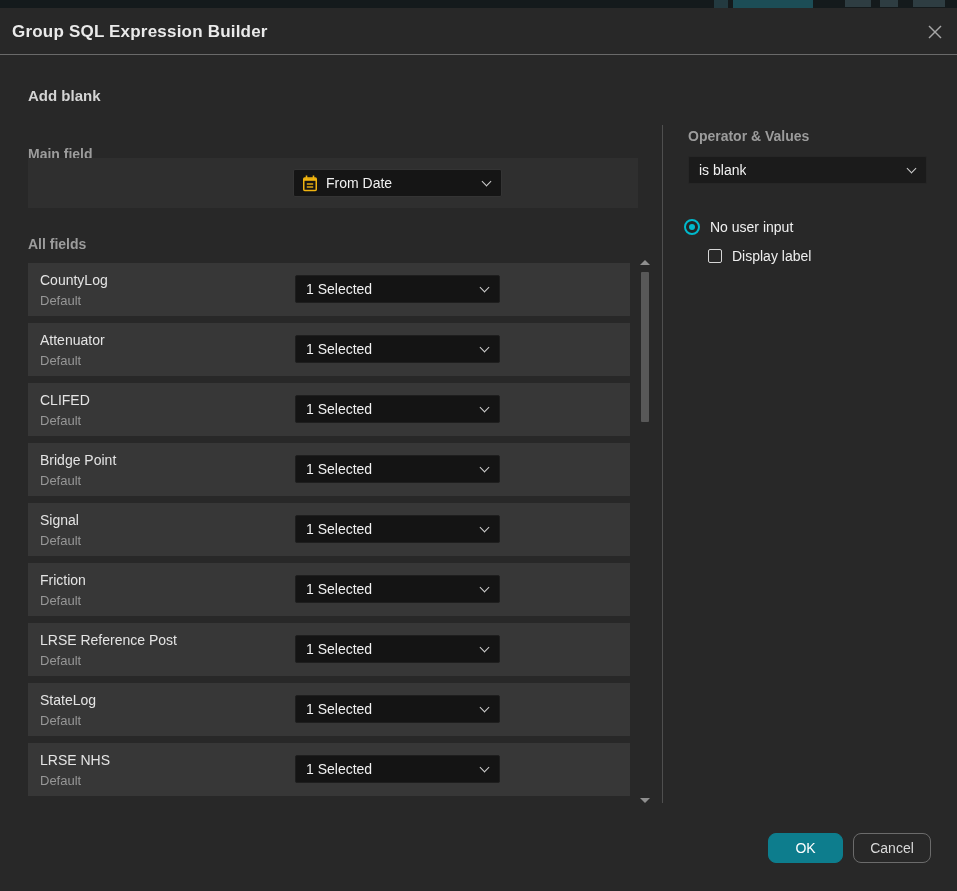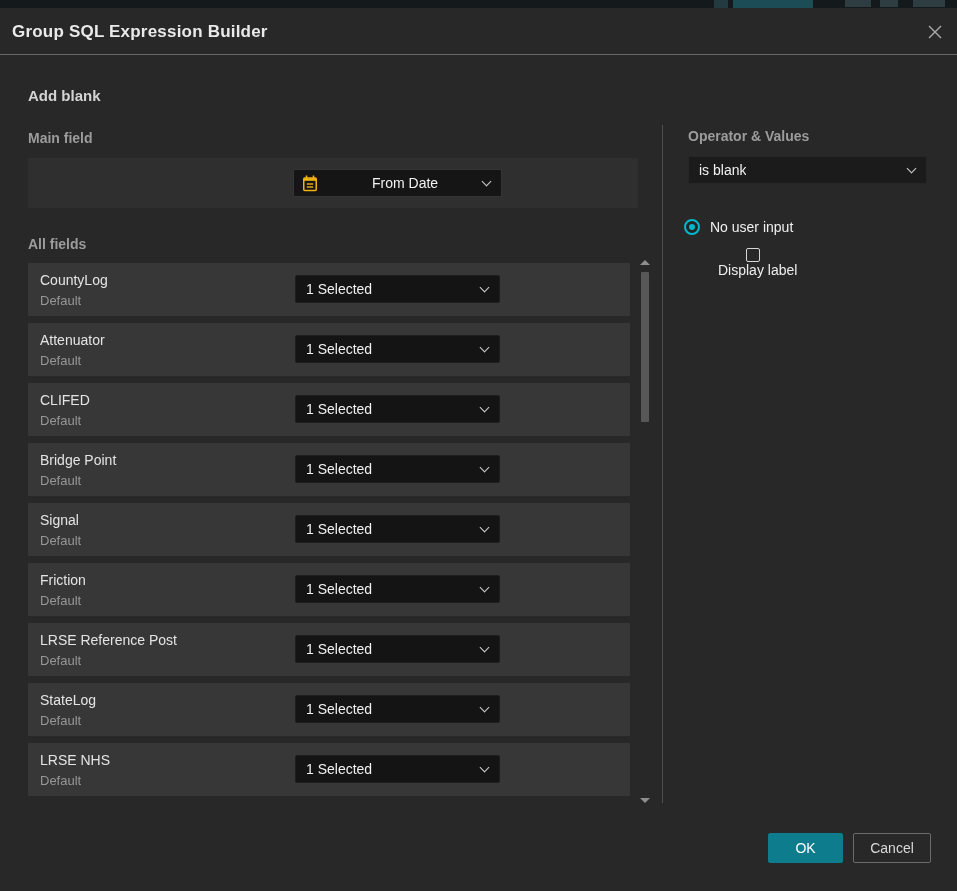--- a/index.html
+++ b/index.html
@@ -44,21 +44,21 @@
   }
   .close svg{display:block;}
 
   .heading{
     position:absolute;left:28px;top:79px;
     font-size:15px;font-weight:700;color:#d4d4d4;
   }
   .sec-label{
     font-size:14px;font-weight:700;color:#9c9c9c;position:absolute;
   }
-  .main-field-label{left:28px;top:122px;}
+  .main-field-label{left:28px;top:138px;}
   .all-fields-label{left:28px;top:228px;}
   .op-label{left:688px;top:120px;}
 
   .main-panel{
     position:absolute;left:28px;top:150px;width:610px;height:50px;
     background:#2f2f2f;
   }
 
   .select{
     position:absolute;height:28px;background:#151515;
@@ -67,21 +67,21 @@
     font-size:14px;color:#f1f1f1;padding:0 26px 0 10px;
   }
   .select .select-text{white-space:nowrap;overflow:hidden;}
   .chevron{
     position:absolute;right:11px;top:50%;
     width:7px;height:7px;margin-top:-5px;
     border-right:1.5px solid #cfcfcf;border-bottom:1.5px solid #cfcfcf;
     transform:rotate(45deg);
   }
   .layer-select{left:10px;top:11px;width:240px;}
-  .field-select{left:265px;top:11px;width:209px;padding-left:8px;gap:46px;}
+  .field-select{left:265px;top:11px;width:209px;padding-left:8px;}
   .cal-icon{display:inline-flex;margin-right:8px;color:var(--calendar-yellow);}
   .cal-icon svg{display:block;}
 
   .fields-list{position:absolute;left:28px;top:255px;width:602px;}
   .field-row{
     position:relative;width:602px;height:53px;background:#373737;
     margin-bottom:7px;
   }
   .fr-name{
     position:absolute;left:12px;top:9px;font-size:14px;color:#e4e4e4;
@@ -118,31 +118,31 @@
     width:16px;height:16px;border-radius:50%;
     border:2px solid var(--radio-teal);background:#242424;position:relative;flex:none;
   }
   .radio::after{
     content:"";position:absolute;left:3px;top:3px;right:3px;bottom:3px;
     border-radius:50%;background:var(--radio-teal);
   }
   .radio-row .opt-label{margin-left:10px;font-size:14px;color:#f0f0f0;}
 
   .check-row{
-    position:absolute;left:708px;top:240px;display:flex;align-items:center;cursor:pointer;flex-direction:column;
+    position:absolute;left:708px;top:240px;display:flex;align-items:center;cursor:pointer;
   }
   .checkbox{
     width:14px;height:14px;border:1.5px solid #d6d6d6;border-radius:2px;
     background:transparent;flex:none;
   }
   .check-row .opt-label{margin-left:10px;font-size:14px;color:#eeeeee;}
 
   .footer{position:absolute;left:0;top:825px;width:957px;height:30px;}
   .btn{
-    position:absolute;height:30px;font-size:14px;border-radius:2px;cursor:pointer;
+    position:absolute;height:30px;font-size:14px;border-radius:8px;cursor:pointer;
     font-family:"Liberation Sans", sans-serif;
   }
   .btn-ok{
     left:768px;width:75px;background:var(--accent-teal);color:#ffffff;border:1px solid var(--accent-teal);
   }
   .btn-cancel{
     left:853px;width:78px;background:transparent;color:#d9d9d9;border:1px solid #6b6b6b;
   }
 </style>
 </head>

